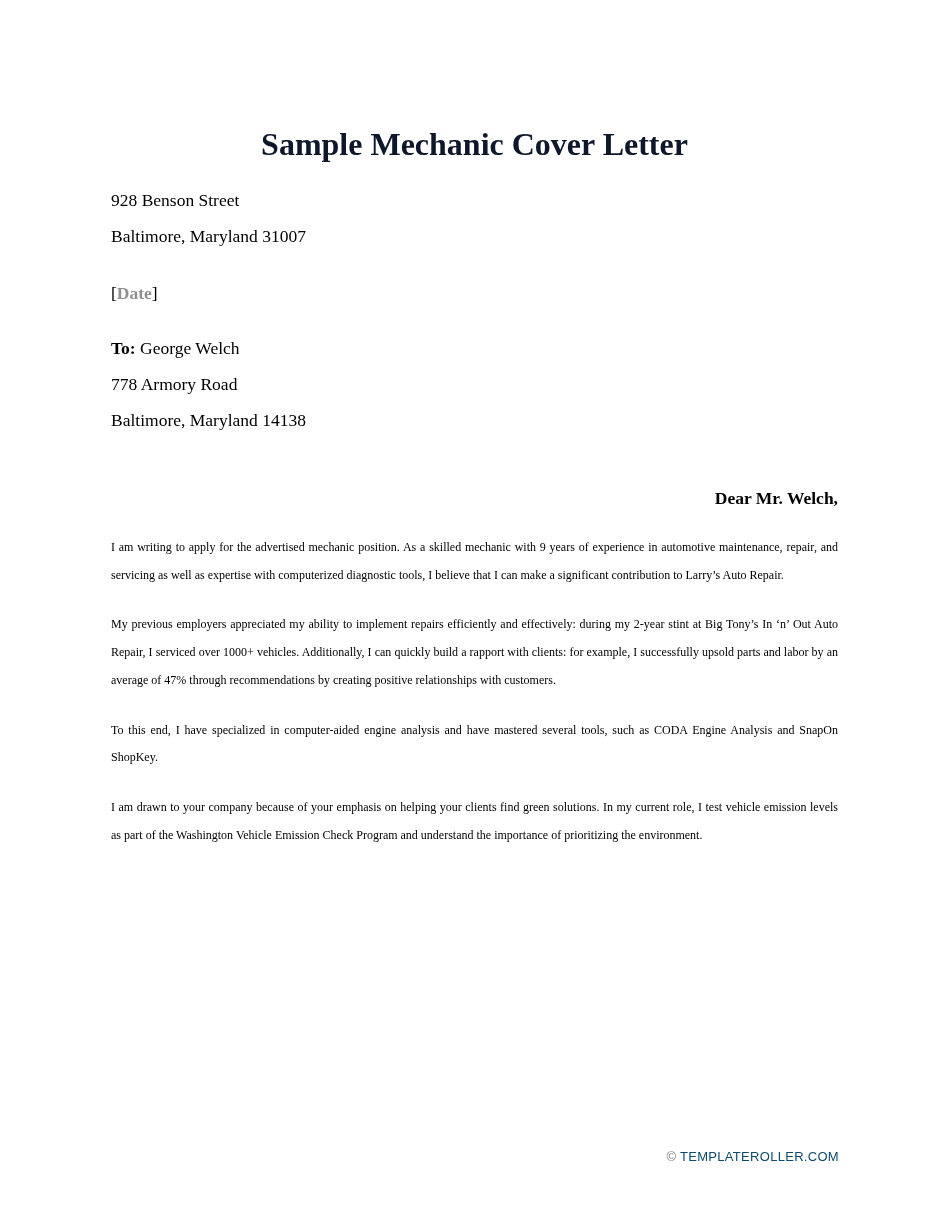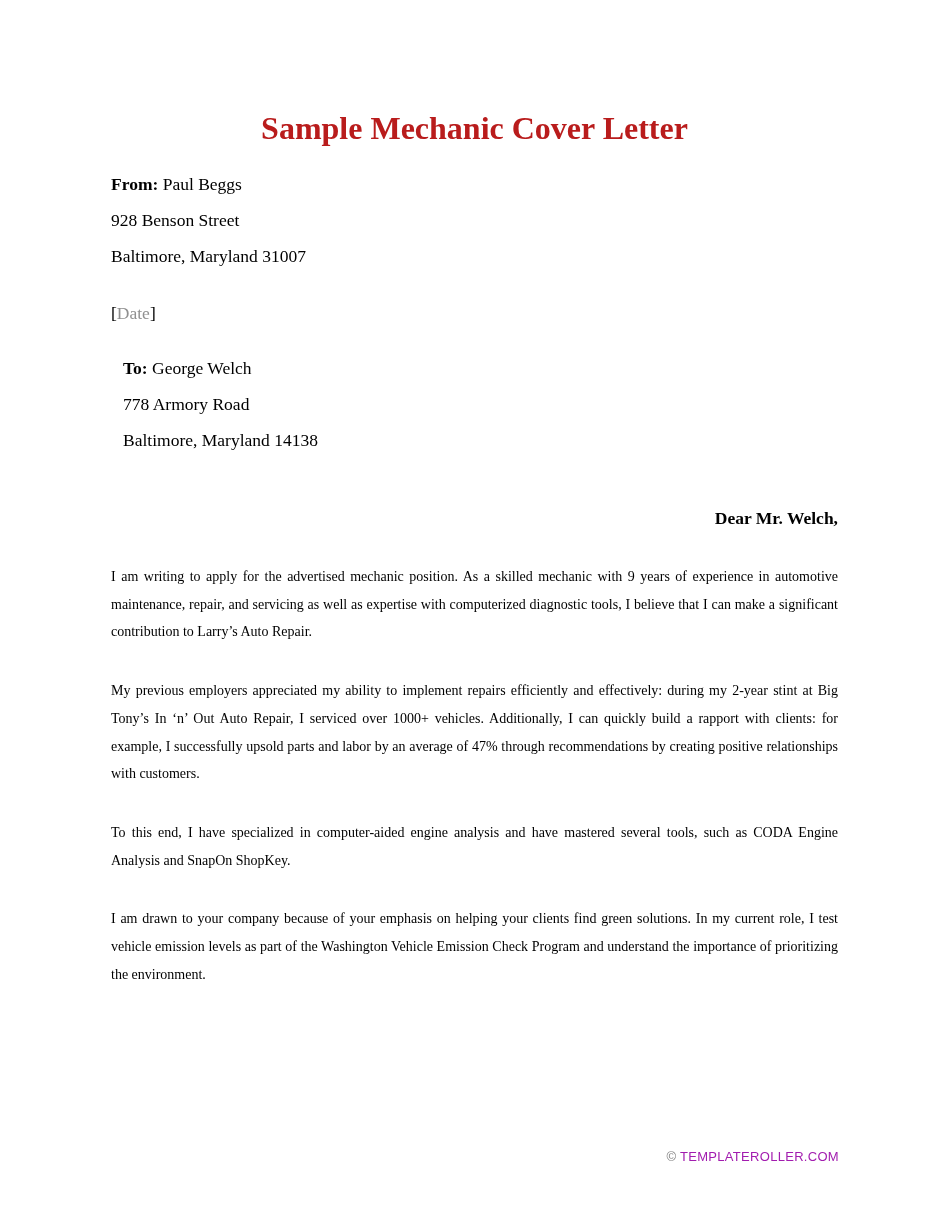--- a/index.html
+++ b/index.html
@@ -16,82 +16,81 @@
     padding: 106px 112px 0 111px;
     font-family: "Liberation Serif", "DejaVu Serif", serif;
     color: #000000;
     overflow: hidden;
   }
   h1.doc-title {
     font-size: 32px;
     line-height: 44px;
     font-weight: bold;
     text-align: center;
-    margin: 0 0 16px 0;
-    color: #b91c1c;
+    margin: 16px 0 16px 0;
+    color: #0f172a;
   }
   .addr-line {
     margin: 0;
     font-size: 17.5px;
     line-height: 36px;
   }
   .addr-line b { font-weight: bold; }
   .date-line {
     margin: 21px 0 0 0;
     font-size: 17.5px;
     line-height: 36px;
     color: #000000;
   }
   .date-line .date-ph {
     color: #909090;
+    font-weight: bold;
   }
   .to-block {
     margin-top: 19px;
-    margin-left: 12px;
   }
   .salutation {
     margin: 46px 0 0 0;
     font-size: 17.5px;
     line-height: 28px;
     font-weight: bold;
     text-align: right;
   }
   .body-par {
-    margin: 31px 0 0 0;
-    font-size: 14px;
+    margin: 22px 0 0 0;
+    font-size: 12px;
     line-height: 27.7px;
     text-align: justify;
   }
   .page-footer {
     position: absolute;
     top: 1149px;
     right: 111px;
     font-family: "Liberation Sans", "DejaVu Sans", sans-serif;
     font-size: 13px;
     line-height: 16px;
     letter-spacing: 0.3px;
   }
   .page-footer .copy {
     color: #808080;
   }
   .page-footer a.tr-link {
-    color: #a21caf;
+    color: #0c4a6e;
     text-decoration: none;
     cursor: pointer;
   }
 </style>
 </head>
 <body>
 
 <div class="page">
 
   <h1 class="doc-title">Sample Mechanic Cover Letter</h1>
 
   <div>
-    <p class="addr-line"><b>From:</b> <span>Paul Beggs</span></p>
     <p class="addr-line">928 Benson Street</p>
     <p class="addr-line">Baltimore, Maryland 31007</p>
   </div>
 
   <p class="date-line"><span>[</span><span class="date-ph">Date</span><span>]</span></p>
 
   <div class="to-block">
     <p class="addr-line"><b>To:</b> <span>George Welch</span></p>
     <p class="addr-line">778 Armory Road</p>
     <p class="addr-line">Baltimore, Maryland 14138</p>

